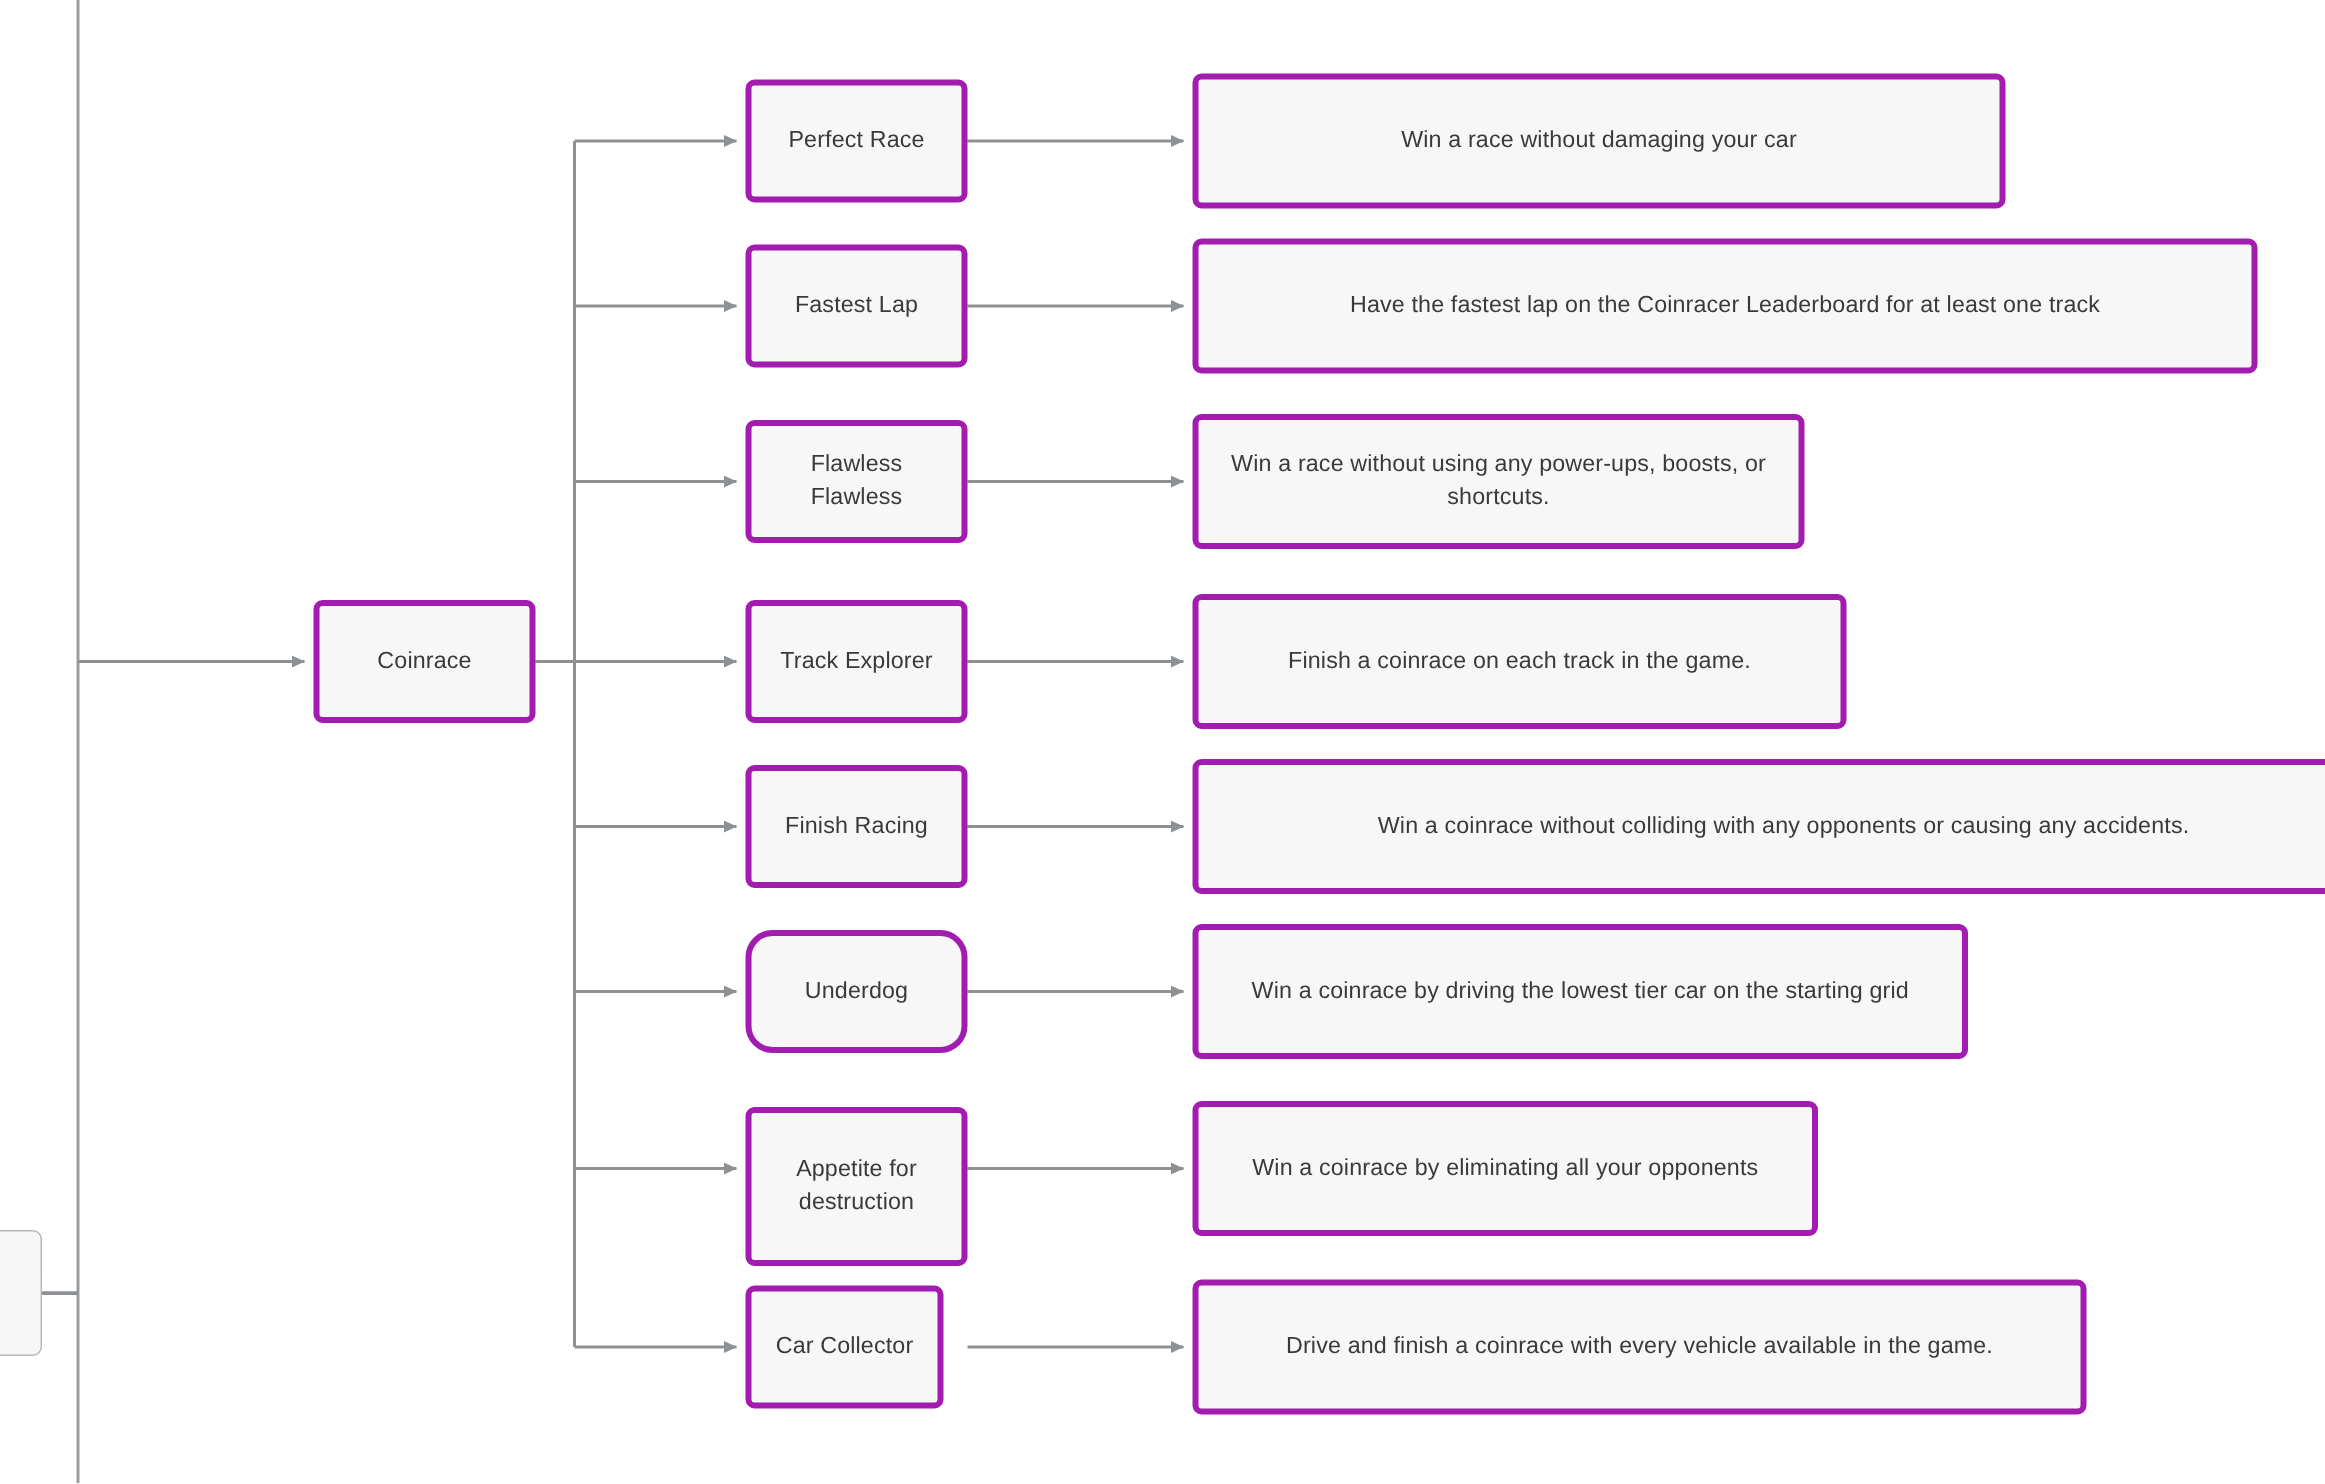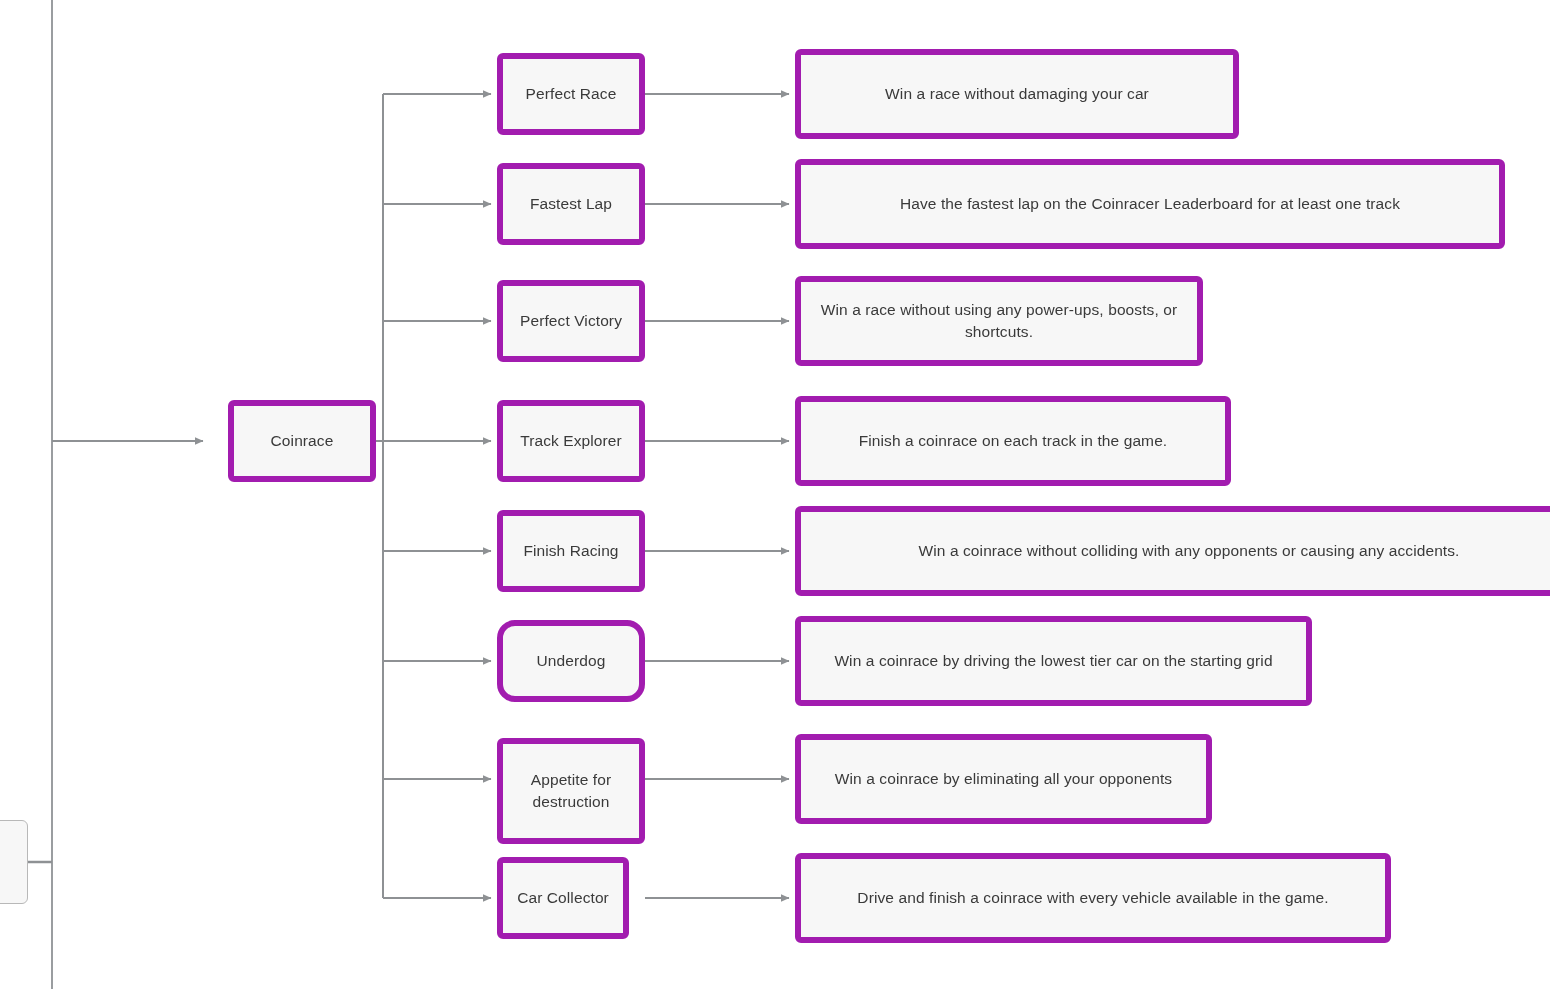--- a/index.html
+++ b/index.html
@@ -22,21 +22,21 @@
     left: 0;
     top: 0;
     width: 1550px;
     height: 989px;
     pointer-events: none;
   }
   .node {
     position: absolute;
     box-sizing: border-box;
     background: #f7f7f7;
-    border: 6px solid #a21caf;
+    border: 4px solid #a21caf;
     border-radius: 6px;
     display: flex;
     align-items: center;
     justify-content: center;
     text-align: center;
     color: #3a3a3a;
     font-size: 15.5px;
     line-height: 1.45;
     padding: 4px 10px;
     letter-spacing: 0.1px;
@@ -88,40 +88,40 @@
     <path d="M645,321 L789,321" stroke="#8e9194" stroke-width="2" fill="none" marker-end="url(#arrowhead)"></path>
     <path d="M645,441 L789,441" stroke="#8e9194" stroke-width="2" fill="none" marker-end="url(#arrowhead)"></path>
     <path d="M645,551 L789,551" stroke="#8e9194" stroke-width="2" fill="none" marker-end="url(#arrowhead)"></path>
     <path d="M645,661 L789,661" stroke="#8e9194" stroke-width="2" fill="none" marker-end="url(#arrowhead)"></path>
     <path d="M645,779 L789,779" stroke="#8e9194" stroke-width="2" fill="none" marker-end="url(#arrowhead)"></path>
     <path d="M645,898 L789,898" stroke="#8e9194" stroke-width="2" fill="none" marker-end="url(#arrowhead)"></path>
   </svg>
 
   <div class="clipped-node" style="left:-34px; top:820px; width:62px; height:84px;"></div>
 
-  <div class="node root-node" style="left:209px; top:400px; width:148px; height:82px;margin-left:19px;">
+  <div class="node root-node" style="left:209px; top:400px; width:148px; height:82px;">
     <span class="node-label">Coinrace</span>
   </div>
 
   <div class="node leaf-node" style="left:497px; top:53px; width:148px; height:82px;">
     <span class="node-label">Perfect Race</span>
   </div>
-  <div class="node desc-node" style="left:795px; top:49px; width:444px; height:90px;">
+  <div class="node desc-node" style="left:795px; top:49px; width:542px; height:90px;">
     <span class="node-label">Win a race without damaging your car</span>
   </div>
 
   <div class="node leaf-node" style="left:497px; top:163px; width:148px; height:82px;">
     <span class="node-label">Fastest Lap</span>
   </div>
   <div class="node desc-node" style="left:795px; top:159px; width:710px; height:90px;">
     <span class="node-label">Have the fastest lap on the Coinracer Leaderboard for at least one track</span>
   </div>
 
   <div class="node leaf-node" style="left:497px; top:280px; width:148px; height:82px;">
-    <span class="node-label">Perfect Victory</span>
+    <span class="node-label">Flawless Flawless</span>
   </div>
   <div class="node desc-node" style="left:795px; top:276px; width:408px; height:90px;">
     <span class="node-label">Win a race without using any power-ups, boosts, or shortcuts.</span>
   </div>
 
   <div class="node leaf-node" style="left:497px; top:400px; width:148px; height:82px;">
     <span class="node-label">Track Explorer</span>
   </div>
   <div class="node desc-node" style="left:795px; top:396px; width:436px; height:90px;">
     <span class="node-label">Finish a coinrace on each track in the game.</span>

